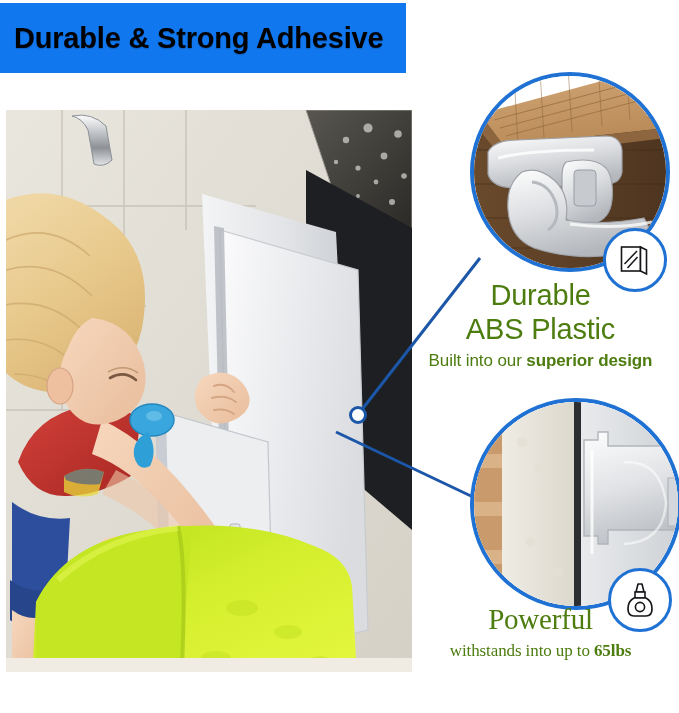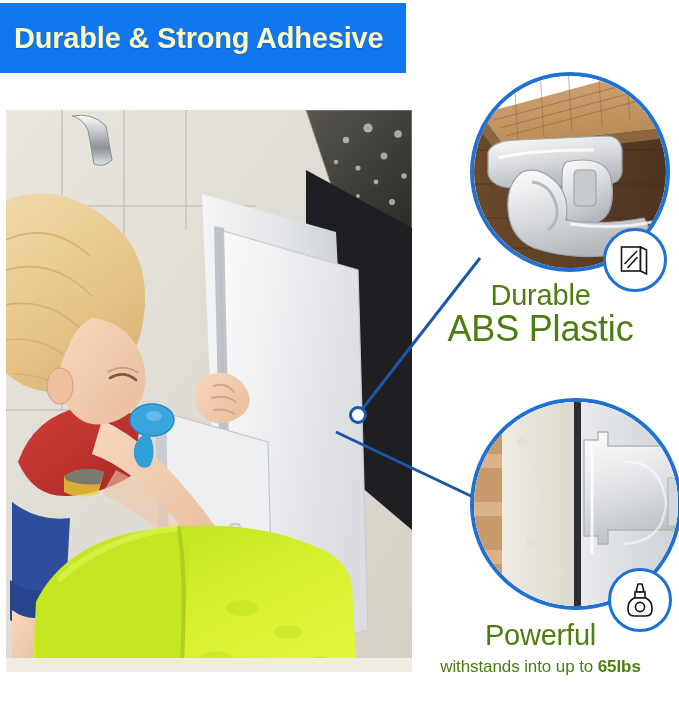--- a/index.html
+++ b/index.html
@@ -11,21 +11,21 @@
   }
   #stage{position:absolute;inset:0;width:679px;height:713px;background:#fff;}
 
   
   .banner{
     position:absolute;left:0;top:3px;width:406px;height:70px;
     background:#1177ee;
     display:flex;align-items:center;
   }
   .banner-text{
-    color:#fef9c3;font-size:29px;font-weight:bold;letter-spacing:-0.2px;
+    color:#000000;font-size:29px;font-weight:bold;letter-spacing:-0.2px;
     padding-left:14px;white-space:nowrap;
     text-shadow:0 1px 1px rgba(0,0,0,.18);
   }
 
   
   .photo{
     position:absolute;left:6px;top:110px;width:406px;height:562px;
     overflow:hidden;background:#e7e7e3;
   }
   .photo svg{display:block;width:100%;height:100%;}
@@ -49,27 +49,27 @@
     border:3px solid #1f72d4;box-sizing:border-box;
     display:flex;align-items:center;justify-content:center;
   }
   .badge-plastic{left:603px;top:228px;width:64px;height:64px;}
   .badge-glue{left:608px;top:568px;width:64px;height:64px;}
   .badge svg{display:block;}
 
   
   .txtblock{position:absolute;text-align:center;color:#4d7c0f;}
   .t-line1{font-size:29px;line-height:34px;letter-spacing:-0.2px;white-space:nowrap;}
-  .t-line2{font-size:36px;line-height:34px;letter-spacing:-0.2px;white-space:nowrap;}
+  .t-line2{font-size:29px;line-height:34px;letter-spacing:-0.2px;white-space:nowrap;}
   .t-sub{font-size:17px;line-height:23px;letter-spacing:-0.1px;white-space:nowrap;margin-top:3px;}
   .t-sub b{font-weight:bold;}
 
   .block-top{left:402px;top:278px;width:277px;}
   .block-top .t-line1{text-align:center;}
-  .block-bot{left:402px;top:618px;width:277px;}
+  .block-bot{left:402px;top:602px;width:277px;font-family:Liberation Serif, serif;}
 </style>
 </head>
 <body>
 
 <div id="stage">
 
   <div class="banner">
     <span class="banner-text">Durable &amp; Strong Adhesive</span>
   </div>
 
@@ -302,20 +302,23 @@
       <rect x="3.5" y="4" width="19" height="24" fill="#ffffff" stroke="#16161a" stroke-width="1.6"></rect>
       <path d="M22.5,4 l6,3 l0,24 l-6,-3 z" fill="#ffffff" stroke="#16161a" stroke-width="1.6"></path>
       <line x1="6.5" y1="21" x2="19" y2="8" stroke="#16161a" stroke-width="1.5"></line>
       <line x1="9.5" y1="25" x2="19.5" y2="14" stroke="#16161a" stroke-width="1.5"></line>
     </svg>
   </div>
 
   <div class="txtblock block-top">
     <div class="t-line1">Durable</div>
     <div class="t-line2">ABS Plastic</div>
+    <div class="t-sub">
+      <span>Built into our </span><b>superior design</b>
+    </div>
   </div>
 
   <div class="inset inset-bot">
     <svg viewBox="0 0 204 204">
       <defs>
         <linearGradient id="wallG" x1="0" y1="0" x2="1" y2="0">
           <stop offset="0" stop-color="#efece4"></stop>
             <stop offset="1" stop-color="#dcd8cd"></stop>
         </linearGradient>
         <linearGradient id="panelG" x1="0" y1="0" x2="1" y2="0">

